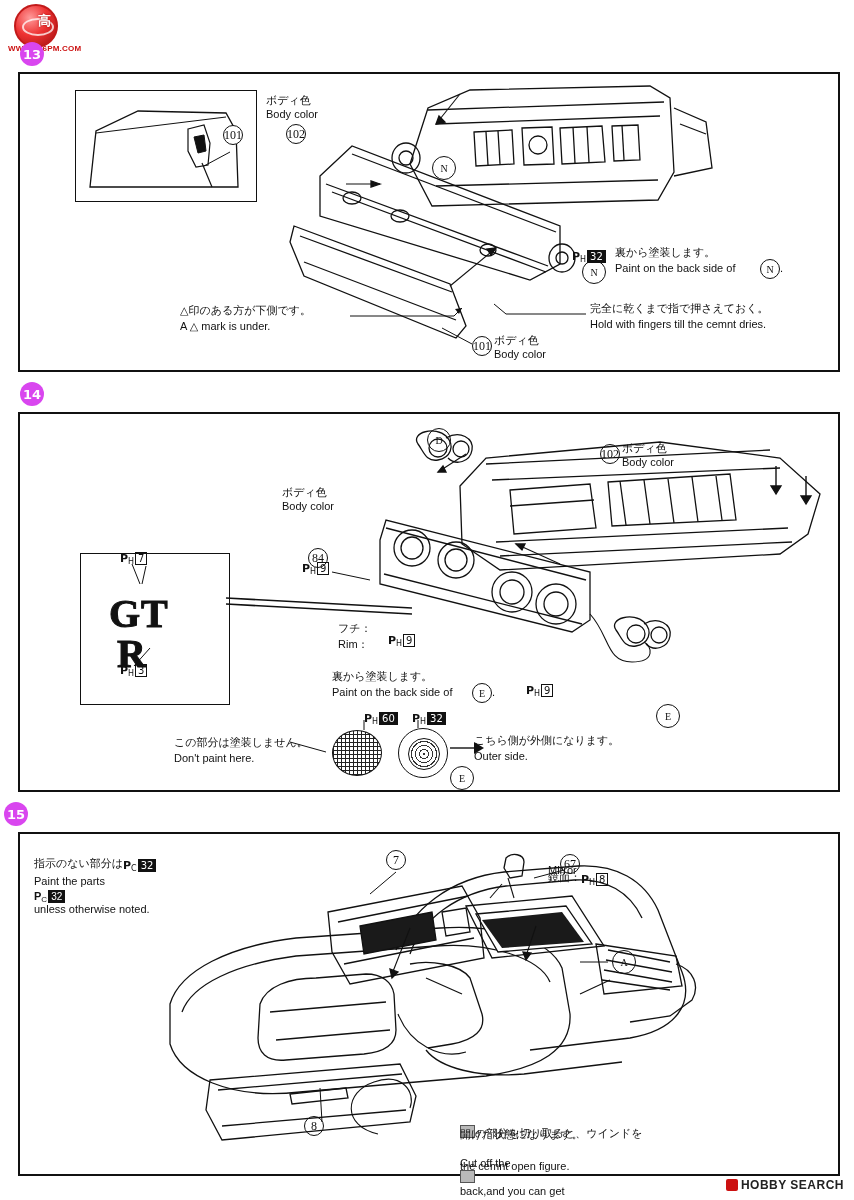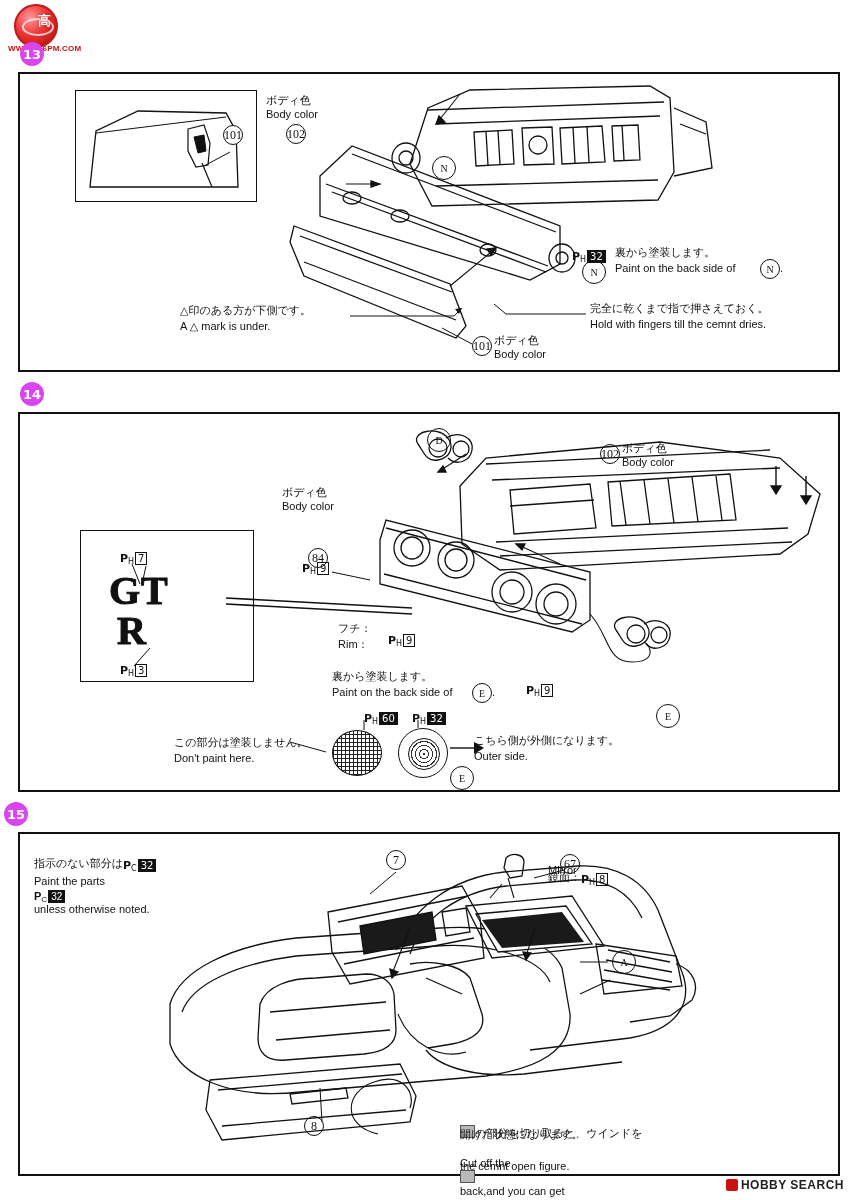--- a/index.html
+++ b/index.html
@@ -77,21 +77,21 @@
 
   .inline-chip{display:inline-flex;align-items:center;vertical-align:-2px;}
   .inline-chip .p{font-size:11px;font-weight:bold;}
   .inline-chip .sub{font-size:8px;position:relative;top:3px;}
   .inline-chip .boxed{border:1.2px solid #111;padding:0 2px;margin-left:1px;font-size:10px;line-height:11px;}
   .inline-chip .boxed.solid{background:#111;color:#fff;}
 
   .grey-sq{display:inline-block;width:13px;height:11px;background:#b9b9b9;border:1px solid #555;vertical-align:-1px;}
 
   
-  #gtrbox{left:60px;top:116px;width:148px;height:150px;padding-left:24px;}
+  #gtrbox{left:60px;top:139px;width:148px;height:150px;}
   .gtr{
     position:absolute;left:28px;top:40px;font-family:"Liberation Serif", serif;
     font-weight:bold;font-size:40px;line-height:40px;letter-spacing:1px;
     -webkit-text-stroke:1px #111;
   }
   .gtr .g{display:block;}
   .gtr .r{display:block;margin-left:8px;}
 
   
   .mesh{

